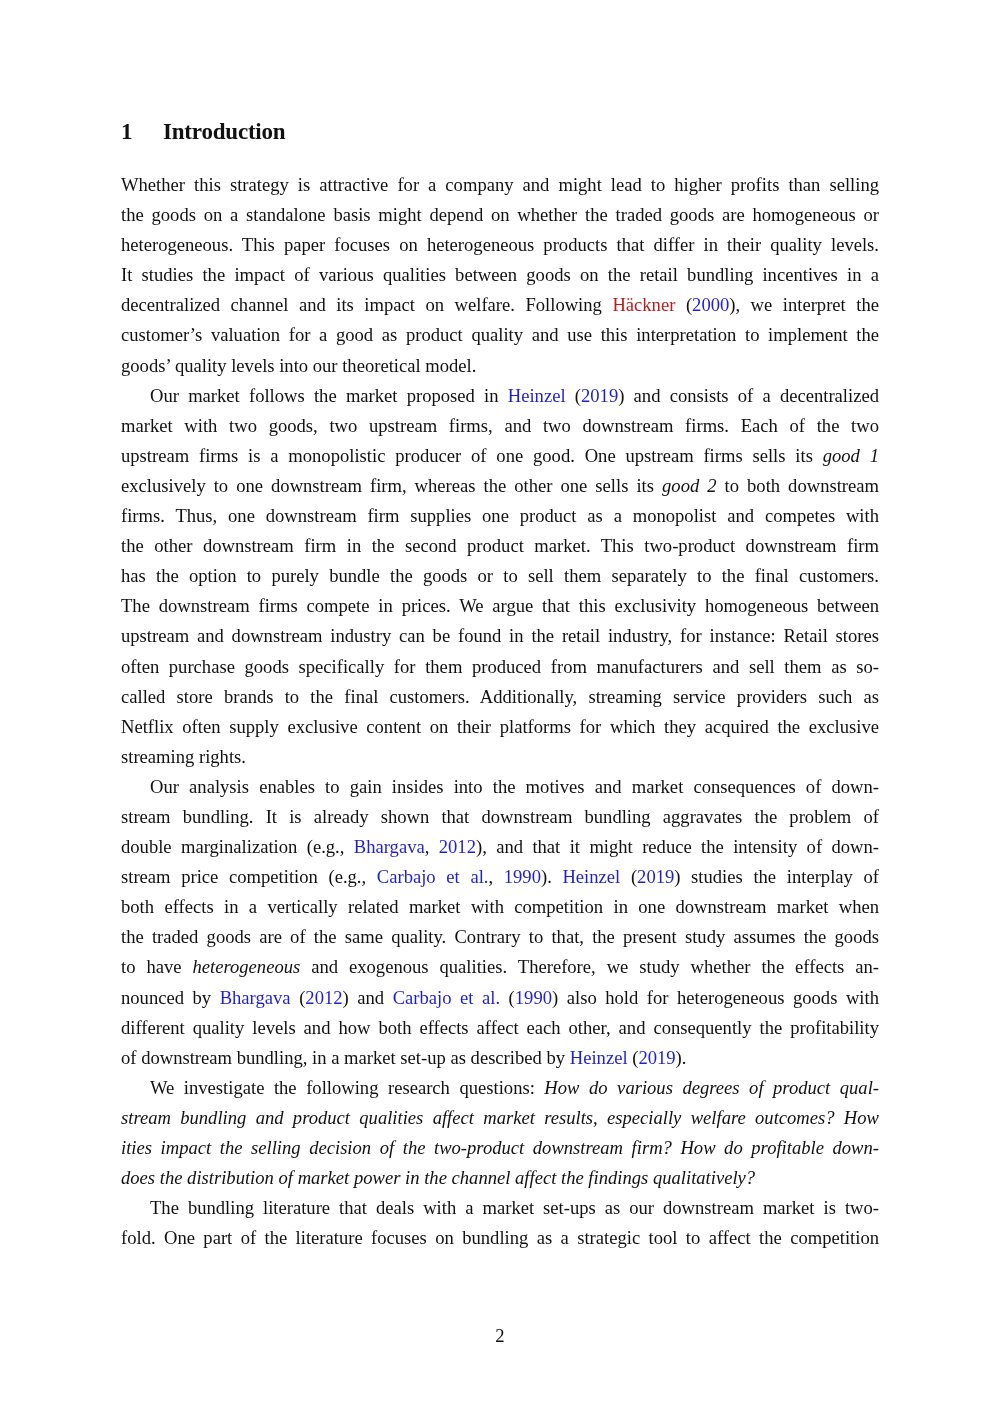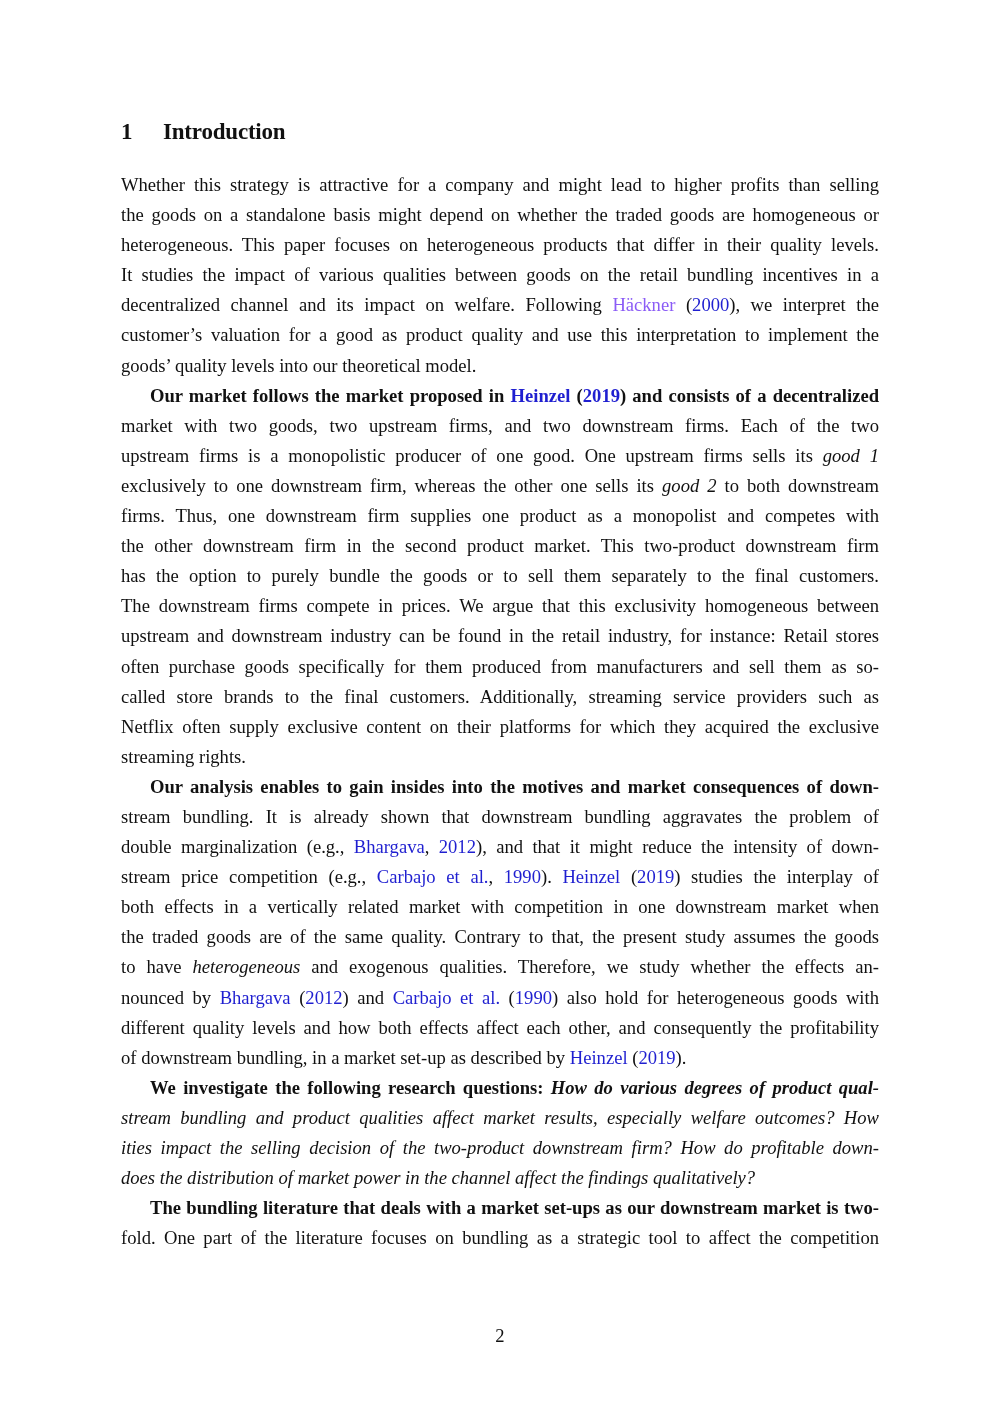--- a/index.html
+++ b/index.html
@@ -5,40 +5,40 @@
   html, body { margin: 0; padding: 0; background: #ffffff; }
   body { width: 1000px; height: 1414px; position: relative; overflow: hidden;
          font-family: "Liberation Serif", "DejaVu Serif", serif; color: #111; }
   .heading { position: absolute; left: 121px; top: 112px; font-size: 23px; font-weight: bold;
              margin: 0; line-height: 40px; letter-spacing: -0.2px; }
   .heading .num { display: inline-block; width: 42px; }
   .body { position: absolute; left: 121px; top: 170px; width: 758px; }
   .line { height: 30.1px; line-height: 30px; font-size: 18.6px; white-space: nowrap;
           text-align: justify; text-align-last: justify; }
   .line.last { text-align-last: left; }
-  .line.indent { padding-left: 29px; font-weight: bold; }
+  .line.indent { padding-left: 29px; }
   a.cite { color: #1f1fd0; text-decoration: none; }
   i { font-style: italic; }
   .page-num { position: absolute; left: 0; width: 1000px; top: 1325px; text-align: center;
               font-size: 18.6px; }
 </style>
 </head>
 <body>
 
 <h1 class="heading">
   <span class="num">1</span><span>Introduction</span>
 </h1>
 
 <div class="body" id="body">
     <div>
       <div class="line"><span>Whether this strategy is attractive for a company and might lead to higher profits than selling</span></div>
       <div class="line"><span>the goods on a standalone basis might depend on whether the traded goods are homogeneous or</span></div>
       <div class="line"><span>heterogeneous. This paper focuses on heterogeneous products that differ in their quality levels.</span></div>
       <div class="line"><span>It studies the impact of various qualities between goods on the retail bundling incentives in a</span></div>
-      <div class="line"><span>decentralized channel and its impact on welfare.  Following </span><a class="cite" style="color: #8b5cf6;">Häckner</a><span> (</span><a class="cite" style="color: rgb(31, 31, 208);">2000</a><span>), we interpret the</span></div>
+      <div class="line"><span>decentralized channel and its impact on welfare.  Following </span><a class="cite" style="color: #b91c1c;">Häckner</a><span> (</span><a class="cite" style="color: rgb(31, 31, 208);">2000</a><span>), we interpret the</span></div>
       <div class="line"><span>customer’s valuation for a good as product quality and use this interpretation to implement the</span></div>
       <div class="line last"><span>goods’ quality levels into our theoretical model.</span></div>
     </div>
     <div>
       <div class="line indent"><span>Our market follows the market proposed in </span><a class="cite" style="color: rgb(31, 31, 208);">Heinzel</a><span> (</span><a class="cite" style="color: rgb(31, 31, 208);">2019</a><span>) and consists of a decentralized</span></div>
       <div class="line"><span>market with two goods, two upstream firms, and two downstream firms.  Each of the two</span></div>
       <div class="line"><span>upstream firms is a monopolistic producer of one good.  One upstream firms sells its </span><i>good 1</i></div>
       <div class="line"><span>exclusively to one downstream firm, whereas the other one sells its </span><i>good 2</i><span> to both downstream</span></div>
       <div class="line"><span>firms.  Thus, one downstream firm supplies one product as a monopolist and competes with</span></div>
       <div class="line"><span>the other downstream firm in the second product market.  This two-product downstream firm</span></div>

